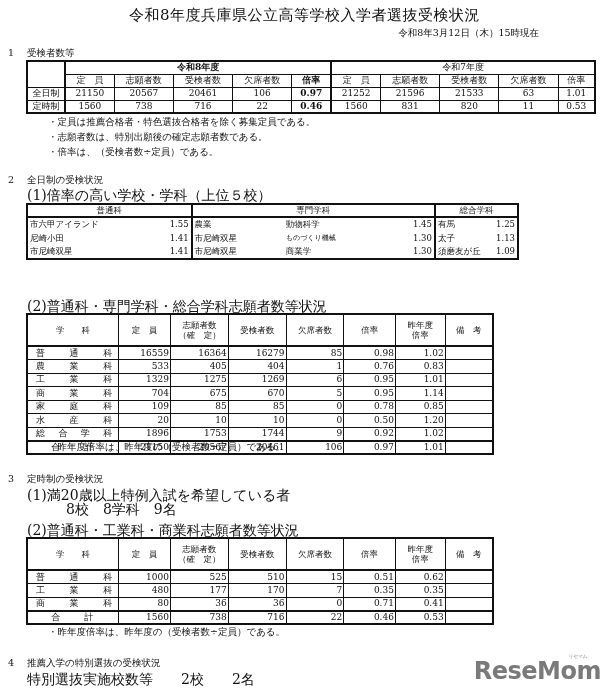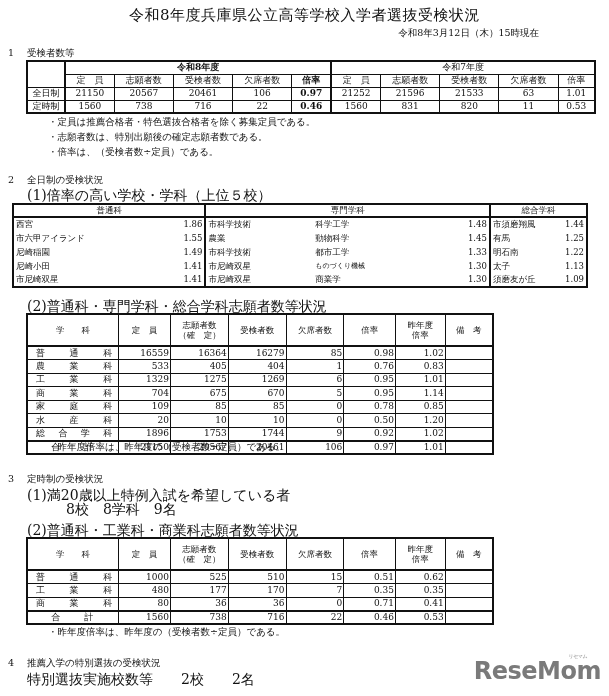--- a/index.html
+++ b/index.html
@@ -10,21 +10,21 @@
   .sec-num { left: 8px; font-size: 9.5px; }
   .sec-title { left: 27px; font-size: 9.5px; }
   .sub { left: 27px; font-size: 14px; }
   table { border-collapse: collapse; position: absolute; font-size: 9px; }
   td, th { border: 1px solid #111; font-weight: normal; line-height: 1; padding: 0 2px; white-space: nowrap; }
   .t1 { left: 26px; top: 60px; width: 570px; border: 2px solid #111; }
   .t1 td, .t1 th { height: 13px; text-align: center; }
   .t1 .rowh { border-right: 2px solid #111; }
   .t1 .sep { border-right: 2px solid #111; font-weight: bold; }
   .note { left: 30px; font-size: 9.5px; margin-left: 18px; }
-  .t2 { left: 12px; top: 203px; width: 576px; border: 2px solid #111; font-size: 8.5px; padding-left: 28px; }
+  .t2 { left: 26px; top: 203px; width: 493px; border: 2px solid #111; font-size: 8.5px; padding-left: 28px; }
   .t2 td, .t2 th { height: 14px; border-top: none; border-bottom: none; border-left: none; border-right: none; }
   .t2 th { border-bottom: 2px solid #111; text-align: center; height: 13px; }
   .t2 .colsep { border-right: 2px solid #111; }
   .t2 .num { text-align: right; }
   .t3, .t4 { left: 26px; width: 468px; border: 2px solid #111; font-size: 9px; padding-left: 8px; }
   .t3 { top: 313px; }
   .t4 { top: 537px; }
   .t3 th, .t4 th { height: 32px; text-align: center; font-size: 8.5px; line-height: 1.2; border-bottom: 2px solid #111; }
   .t3 td, .t4 td { height: 13.5px; text-align: right; padding-right: 1px; }
   .subj { display: flex; justify-content: space-between; padding: 0 6px 0 8px; }
@@ -99,45 +99,27 @@
 <div class="abs sub" style="top:187px">(1)倍率の高い学校・学科（上位５校）</div>
 
 <table class="t2">
   <tbody>
       <tr>
     <th colspan="2" class="colsep" style="width:142px">普通科</th>
     <th colspan="3" class="colsep" style="width:210px">専門学科</th>
     <th colspan="2">総合学科</th>
   </tr>
   <tr>
-    <td>西宮</td>
-    <td class="num colsep">1.86</td>
-    <td>市科学技術</td>
-    <td>科学工学</td>
-    <td class="num colsep">1.48</td>
-    <td>市須磨翔風</td>
-    <td class="num">1.44</td>
-  </tr>
-  <tr>
     <td>市六甲アイランド</td>
     <td class="num colsep">1.55</td>
     <td>農業</td>
     <td>動物科学</td>
     <td class="num colsep">1.45</td>
     <td>有馬</td>
     <td class="num">1.25</td>
-  </tr>
-  <tr>
-    <td>尼崎稲園</td>
-    <td class="num colsep">1.49</td>
-    <td>市科学技術</td>
-    <td>都市工学</td>
-    <td class="num colsep">1.33</td>
-    <td>明石南</td>
-    <td class="num">1.22</td>
   </tr>
   <tr>
     <td>尼崎小田</td>
     <td class="num colsep">1.41</td>
     <td>市尼崎双星</td>
     <td style="font-size:7px">ものづくり機械</td>
     <td class="num colsep">1.30</td>
     <td>太子</td>
     <td class="num">1.13</td>
   </tr>

